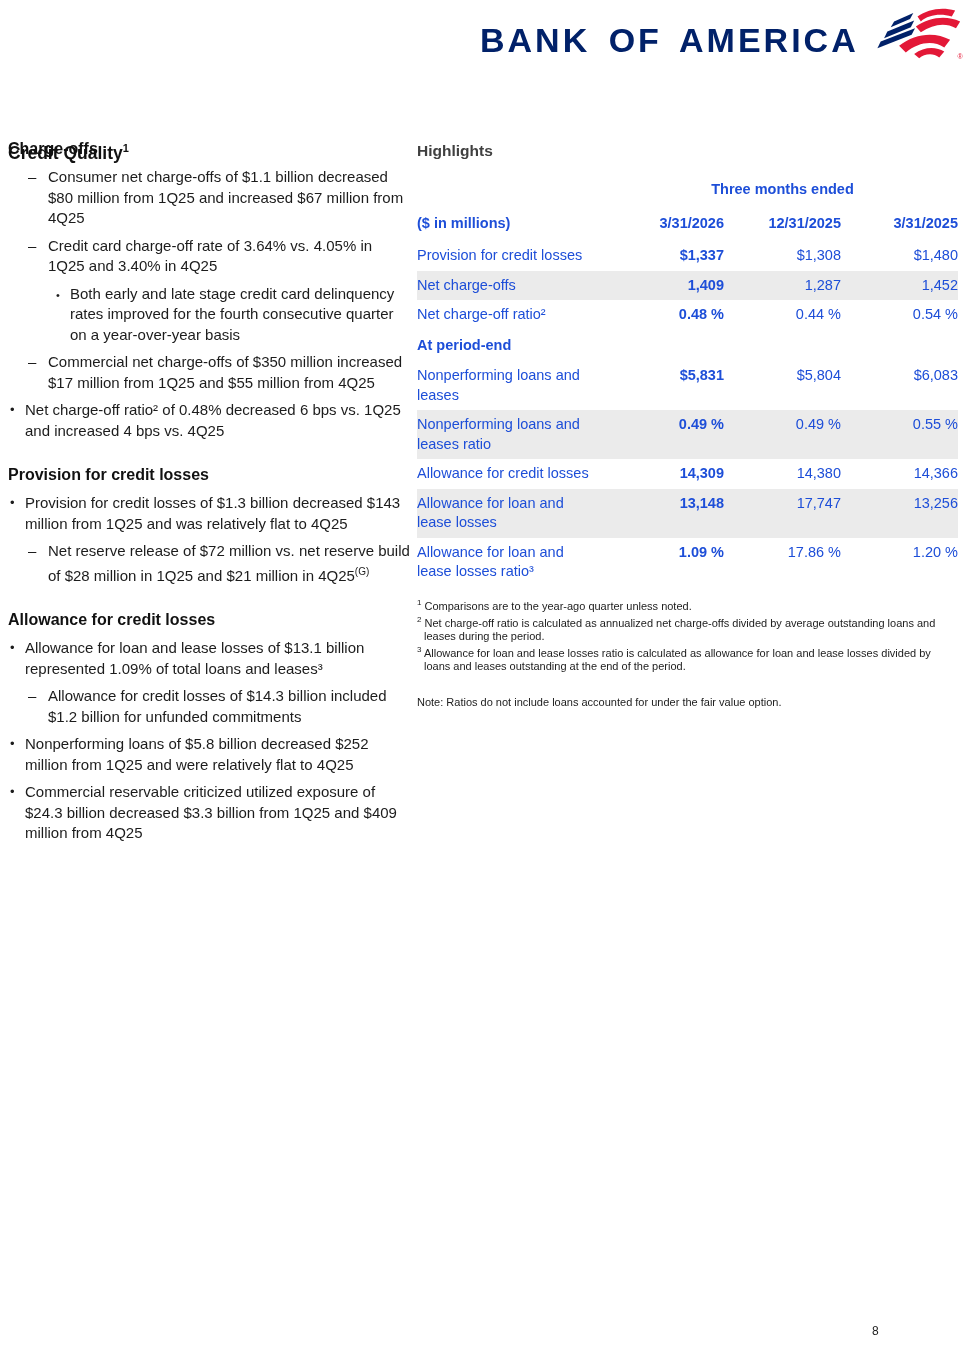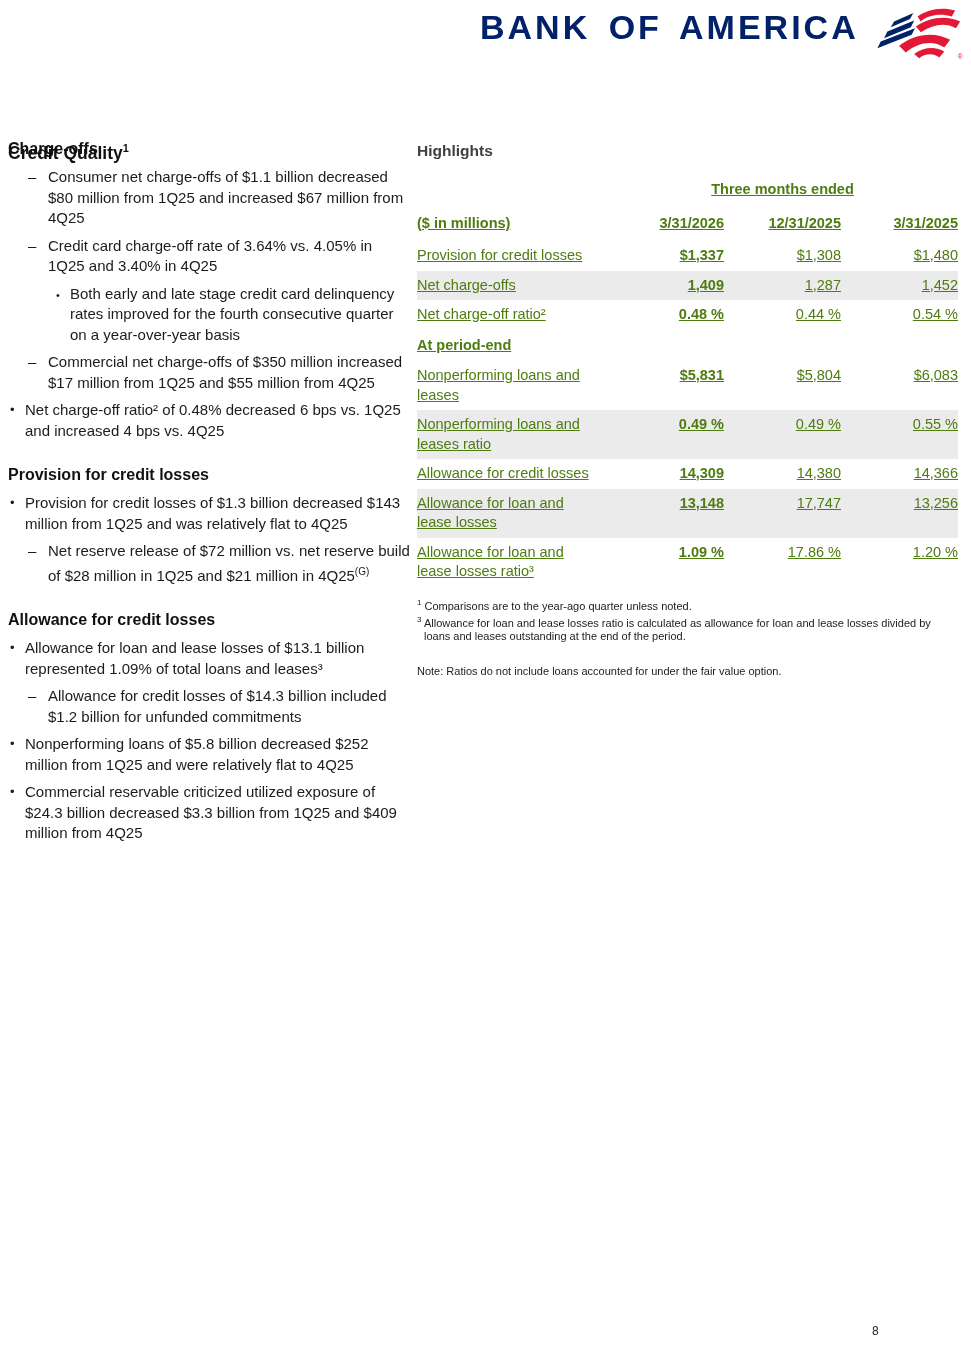--- a/index.html
+++ b/index.html
@@ -8,21 +8,21 @@
     position:relative;
     width:971px; height:1365px;
     font-family:"Liberation Sans", sans-serif;
     color:#1c1c1c;
     overflow:hidden;
   }
 
   
   .logo-row {
     position:absolute; top:8px; left:480px;
-    display:flex; align-items:flex-start; gap:10px;
+    display:flex; align-items:flex-end; gap:10px;
   }
   .logo-text {
     font-size:34px; font-weight:bold; letter-spacing:3px; word-spacing:6px;
     color:#012169; white-space:nowrap;
     font-family:"Liberation Sans", sans-serif;
   }
   .logo-flag { position:relative; width:92px; height:52px; }
   .logo-flag .reg {
     position:absolute; right:-2px; bottom:0px;
     font-size:7px; color:#E31837;
@@ -69,23 +69,22 @@
   
   .right-col {
     position:absolute; top:142px; left:417px; width:545px;
   }
   .right-col h3 {
     font-size:15.5px; font-weight:bold; color:#404040;
     margin-bottom:16px;
   }
   table.hl {
     border-collapse:collapse; width:541px;
-    font-size:14.5px; color:#4d7c0f;
+    font-size:14.5px; color:#1d4ed8;
     table-layout:fixed;
-    text-decoration:underline;
   }
   table.hl td { padding:5px 0; vertical-align:top; line-height:19.5px; }
   table.hl td.label { width:190px; padding-right:8px; }
   table.hl td.v  { text-align:right; }
   table.hl td.c1 { width:138px; }
   table.hl td.c2 { width:100px; }
   table.hl td.c3 { width:113px; }
   table.hl tr.shaded td { background:#ebebeb; }
   table.hl tr.period-row td {
     font-weight:bold; text-align:center; padding:4px 0 9px 0;
@@ -235,19 +234,20 @@
         <td class="label">Allowance for loan and lease losses ratio³</td>
         <td class="v c1 bold">1.09 %</td>
         <td class="v c2">17.86 %</td>
         <td class="v c3">1.20 %</td>
       </tr>
     </tbody>
   </table>
 
   <div class="footnotes">
     <p><sup>1</sup> <span>Comparisons are to the year-ago quarter unless noted.</span></p>
+    <p><sup>2</sup> <span>Net charge-off ratio is calculated as annualized net charge-offs divided by average outstanding loans and leases during the period.</span></p>
     <p><sup>3</sup> <span>Allowance for loan and lease losses ratio is calculated as allowance for loan and lease losses divided by loans and leases outstanding at the end of the period.</span></p>
   </div>
 
   <div class="note-line">Note: Ratios do not include loans accounted for under the fair value option.</div>
 </div>
 
 <div class="page-number">8</div>
 
 </body></html>

